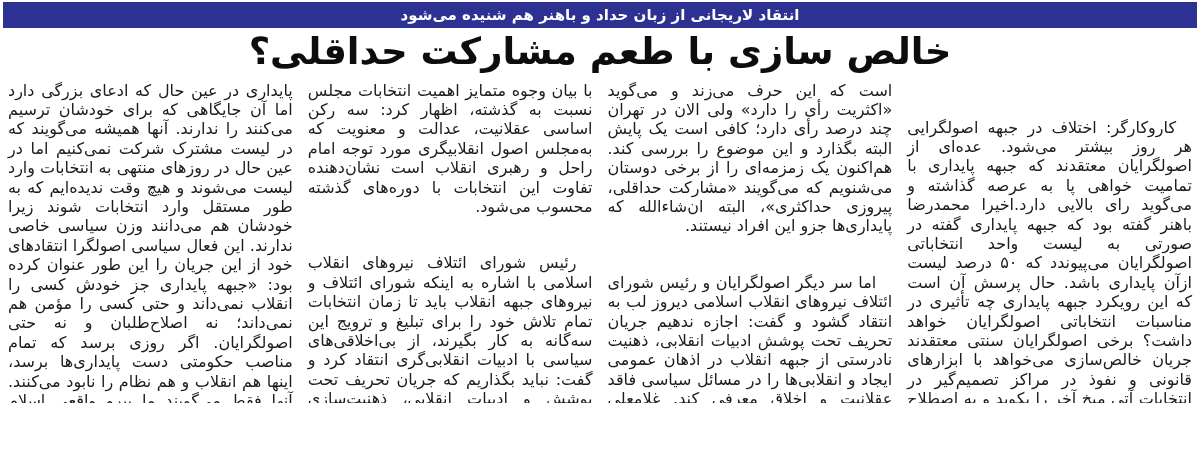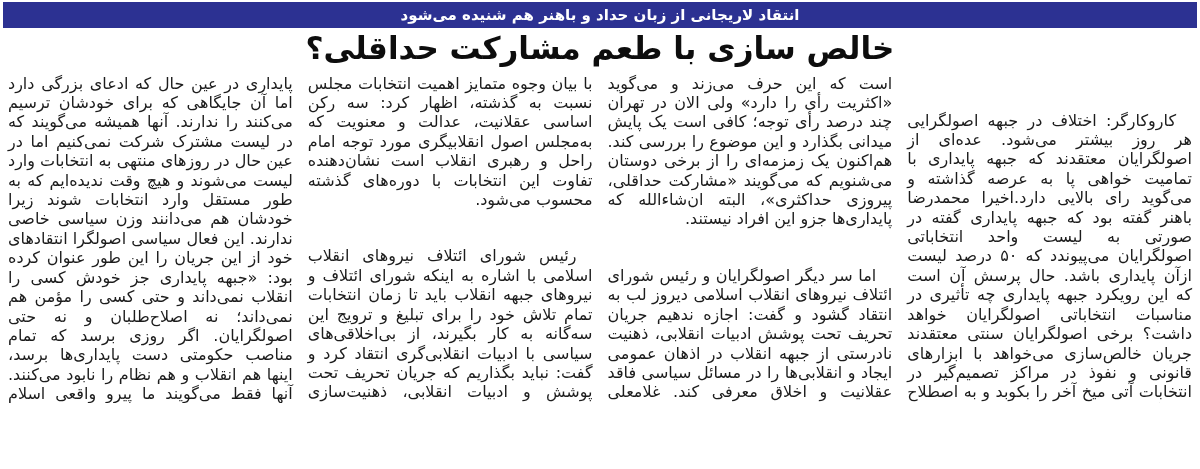--- a/index.html
+++ b/index.html
@@ -20,21 +20,21 @@
   .kicker-bar .kicker-text{
     color:#ffffff;
     font-size:15px;
     font-weight:bold;
     letter-spacing:0;
     line-height:1;
     padding-top:1px;
   }
   .headline{
     text-align:center;
-    font-size:31px;
+    font-size:37px;
     font-weight:bold;
     color:#0d0d0d;
     margin:3px 0 7px 0;
     line-height:1.15;
   }
   .columns{
     display:flex;
     direction:rtl;
     gap:15px;
     padding:0 8px;
@@ -63,21 +63,21 @@
 
   <h1 class="headline">خالص سازی با طعم مشارکت حداقلی؟</h1>
 
   <div class="columns">
 
     <div class="col">
       <p class="frag indent">کاروکارگر: اختلاف در جبهه اصولگرایی هر روز بیشتر می‌شود. عده‌ای از اصولگرایان معتقدند که جبهه پایداری با تمامیت خواهی پا به عرصه گذاشته و می‌گوید رای بالایی دارد.اخیرا محمدرضا باهنر گفته بود که جبهه پایداری گفته در صورتی به لیست واحد انتخاباتی اصولگرایان می‌پیوندد که ۵۰ درصد لیست ازآن پایداری باشد. حال پرسش آن است که این رویکرد جبهه پایداری چه تأثیری در مناسبات انتخاباتی اصولگرایان خواهد داشت؟ برخی اصولگرایان سنتی معتقدند جریان خالص‌سازی می‌خواهد با ابزارهای قانونی و نفوذ در مراکز تصمیم‌گیر در انتخابات آتی میخ آخر را بکوبد و به اصطلاح اصولگرایان را از فیلتر جدیدی که تعریف می‌کند عبور دهد. برخی نیز همچون باهنر ساز ناکوک جبهه پایداری را بچه‌گانه و قهرآمیز می‌دانند. باهنر می‌گوید: حالا این دوستان می‌گویند «ما می‌خواهیم مستقل لیست بدهیم.» آخر این حرف‌ها فقط برای چانه‌زنی است. تصور من این است که روز آخر می‌آیند و می‌گویند «این مقدار کم‌مان است ولی اشکال ندارد.» پایداری درست</p>
     </div>
 
     <div class="col">
-      <p class="frag">است که این حرف می‌زند و می‌گوید «اکثریت رأی را دارد» ولی الان در تهران چند درصد رأی توجه؛ کافی است یک پایش میدانی بگذارد و این موضوع را بررسی کند. هم‌اکنون یک زمزمه‌ای را از برخی دوستان می‌شنویم که می‌گویند «مشارکت حداقلی، پیروزی حداکثری»، البته ان‌شاءالله که پایداری‌ها جزو این افراد نیستند.</p>
+      <p class="frag">است که این حرف می‌زند و می‌گوید «اکثریت رأی را دارد» ولی الان در تهران چند درصد رأی دارد؛ کافی است یک پایش البته بگذارد و این موضوع را بررسی کند. هم‌اکنون یک زمزمه‌ای را از برخی دوستان می‌شنویم که می‌گویند «مشارکت حداقلی، پیروزی حداکثری»، البته ان‌شاءالله که پایداری‌ها جزو این افراد نیستند.</p>
       <p class="frag indent">اما سر دیگر اصولگرایان و رئیس شورای ائتلاف نیروهای انقلاب اسلامی دیروز لب به انتقاد گشود و گفت: اجازه ندهیم جریان تحریف تحت پوشش ادبیات انقلابی، ذهنیت نادرستی از جبهه انقلاب در اذهان عمومی ایجاد و انقلابی‌ها را در مسائل سیاسی فاقد عقلانیت و اخلاق معرفی کند. غلامعلی حدادعادل در جلسه شورای مرکزی ائتلاف نیروهای انقلاب اسلامی، به آغاز روند پیش‌ثبت‌نام کاندیداهای انتخابات دوازدهمین دوره مجلس شورای اسلامی اشاره کرد و گفت: موضع‌گیری به هنگام شورای ائتلاف به عنوان اولین تشکیلات سیاسی که نخبگان و شایستگان را برای این حضور دعوت کرد و فراخوان ثبت‌نام داد الگویی برای سایر جریانات سیاسی است.وی</p>
     </div>
 
     <div class="col">
       <p class="frag">با بیان وجوه متمایز اهمیت انتخابات مجلس نسبت به گذشته، اظهار کرد: سه رکن اساسی عقلانیت، عدالت و معنویت که به‌مجلس اصول انقلابیگری مورد توجه امام راحل و رهبری انقلاب است نشان‌دهنده تفاوت این انتخابات با دوره‌های گذشته محسوب می‌شود.</p>
       <p class="frag indent">رئیس شورای ائتلاف نیروهای انقلاب اسلامی با اشاره به اینکه شورای ائتلاف و نیروهای جبهه انقلاب باید تا زمان انتخابات تمام تلاش خود را برای تبلیغ و ترویج این سه‌گانه به کار بگیرند، از بی‌اخلاقی‌های سیاسی با ادبیات انقلابی‌گری انتقاد کرد و گفت: نباید بگذاریم که جریان تحریف تحت پوشش و ادبیات انقلابی، ذهنیت‌سازی نادرستی از جبهه انقلاب در اذهان عمومی مردم ایجاد کنند و انقلابی‌ها را در مسائل سیاسی فاقد عقلانیت و اخلاق معرفی کنند و با ذبح مسائل کلان و ملی به پای منافع شخصی و حزبی، رفتارهای سهم‌خواهانه از خود نشان دهند.</p>
     </div>
 
     <div class="col">
       <p class="frag">پایداری در عین حال که ادعای بزرگی دارد اما آن جایگاهی که برای خودشان ترسیم می‌کنند را ندارند. آنها همیشه می‌گویند که در لیست مشترک شرکت نمی‌کنیم اما در عین حال در روزهای منتهی به انتخابات وارد لیست می‌شوند و هیچ وقت ندیده‌ایم که به طور مستقل وارد انتخابات شوند زیرا خودشان هم می‌دانند وزن سیاسی خاصی ندارند. این فعال سیاسی اصولگرا انتقادهای خود از این جریان را این طور عنوان کرده بود: «جبهه پایداری جز خودش کسی را انقلاب نمی‌داند و حتی کسی را مؤمن هم نمی‌داند؛ نه اصلاح‌طلبان و نه حتی اصولگرایان. اگر روزی برسد که تمام مناصب حکومتی دست پایداری‌ها برسد، اینها هم انقلاب و هم نظام را نابود می‌کنند. آنها فقط می‌گویند ما پیرو واقعی اسلام هستیم، ما خط امام(ره) را می‌فهمیم، ما به ولایت متعقدیم؛ در صورتی که با این نوع نگاه که نمی‌شود کشور اداره کرد. توصیه‌ام به پایداری‌ها این است که اگر راست می‌گویند و اگر به خودشان باور دارند، یک بار هم که شده مستقل وارد انتخابات شوند.</p>

